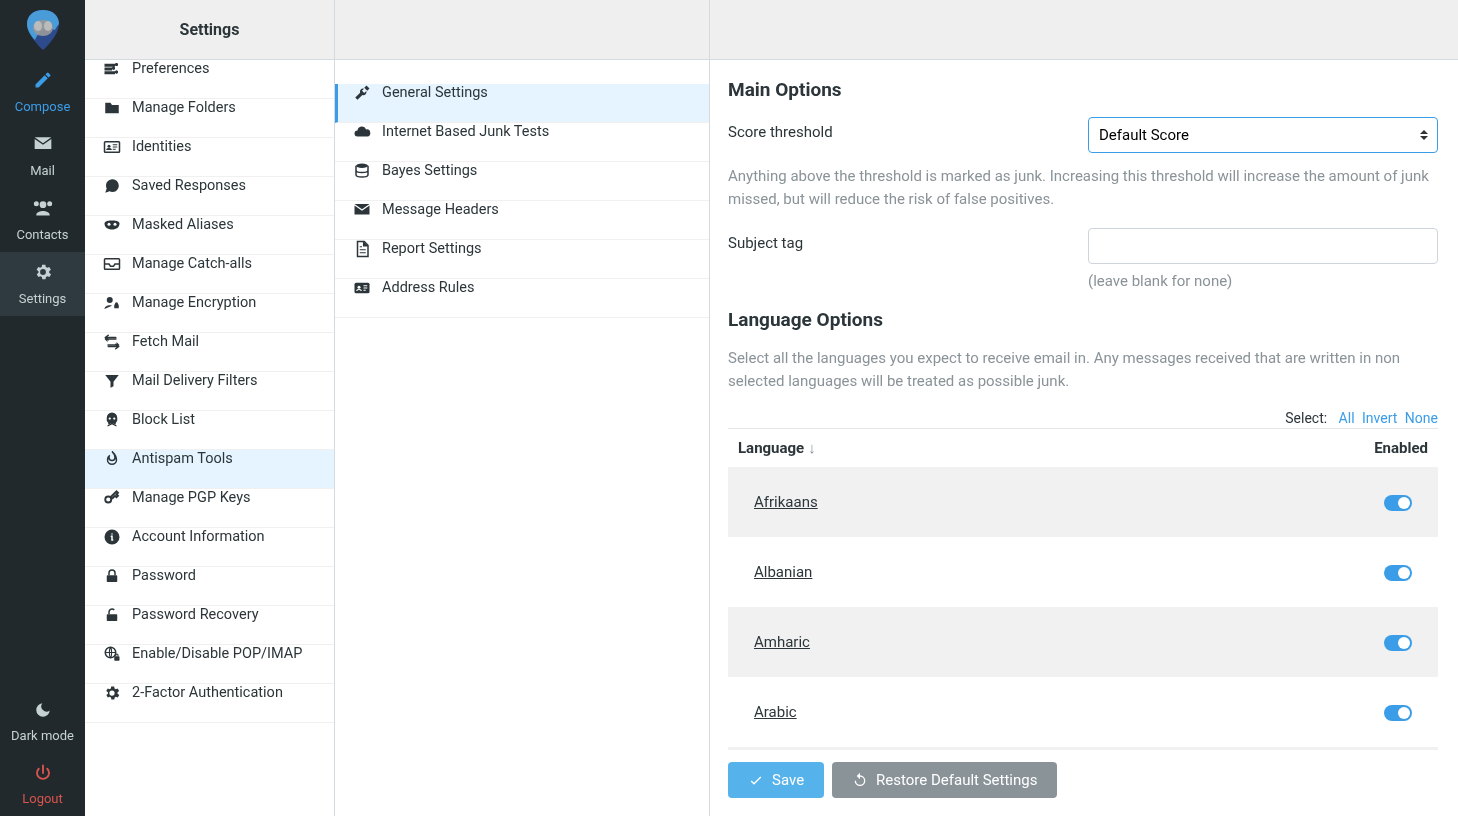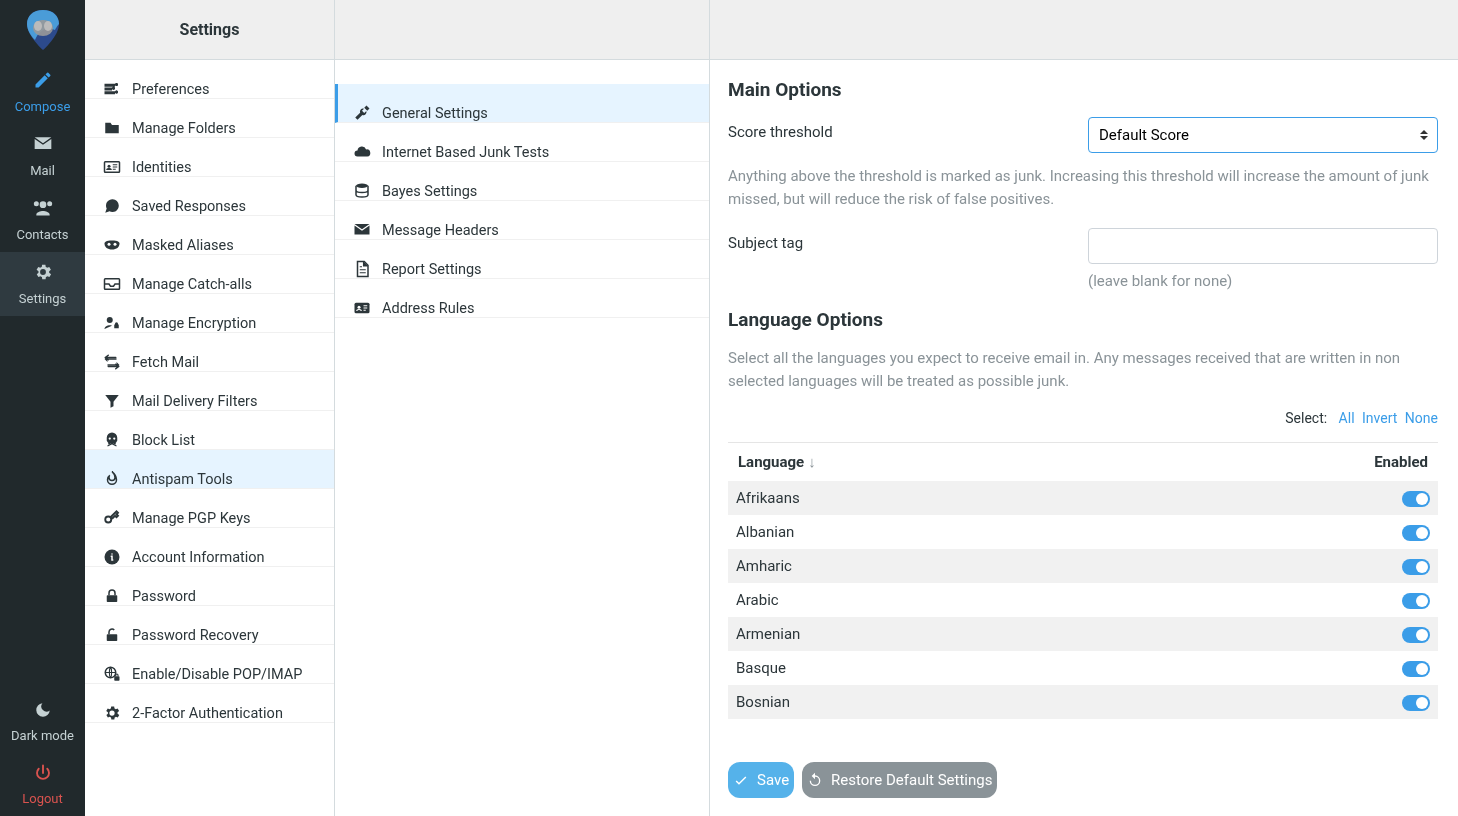--- a/index.html
+++ b/index.html
@@ -16,21 +16,21 @@
     .nav-spacer { flex: 1; }
     .nav-item.darkmode { color: #c5d1d3; }
     .nav-item.logout { color: #d9534f; }
 
     
     .col { display: flex; flex-direction: column; border-right: 1px solid #d4dbde; flex-shrink: 0; background: #fff; }
     .col-header { height: 60px; background: #efefef; display: flex; align-items: center; justify-content: center; font-weight: bold; border-bottom: 1px solid #d4dbde; }
     .col-list { overflow-y: auto; flex: 1; }
     .col-a { width: 250px; }
     .col-b { width: 375px; }
-    .list-item { display: flex; align-items: flex-end; padding: 0 15px; height: 39px; border-bottom: 1px solid #f0f0f0; cursor: pointer; font-size: 14.5px; color: #2c363a; }
+    .list-item { display: flex; align-items: flex-start; padding: 0 15px; height: 39px; border-bottom: 1px solid #f0f0f0; cursor: pointer; font-size: 14.5px; color: #2c363a; }
     .list-item .li-icon { width: 24px; margin-right: 8px; display: inline-flex; justify-content: center; font-size: 16px; }
     .list-item.active { background: #e6f4ff; }
     .col-b .list-item.active { border-left: 3px solid #3b9de8; padding-left: 12px; margin-top: 24px; }
     .col-b .col-header { background: #efefef; }
 
     
     .main { flex: 1; display: flex; flex-direction: column; overflow: hidden; }
     .main .col-header { background: #efefef; border-bottom: 1px solid #d4dbde; }
     .content { flex: 1; overflow-y: auto; padding: 18px 20px 10px 18px; }
     h3.section { font-size: 19px; font-weight: bold; margin-bottom: 16px; }
@@ -41,39 +41,39 @@
     input.form-control.plain { border: 1px solid #ced4da; }
     .select-wrap { position: relative; }
     .select-wrap::after { content: ''; position: absolute; right: 10px; top: 50%; transform: translateY(-50%); width: 0; height: 0; }
     .select-caret { position: absolute; right: 10px; top: 50%; transform: translateY(-50%); pointer-events: none; display:flex; flex-direction:column; gap:2px;}
     .select-caret::before { content:''; border-left: 4px solid transparent; border-right: 4px solid transparent; border-bottom: 4px solid #333;}
     .select-caret::after { content:''; border-left: 4px solid transparent; border-right: 4px solid transparent; border-top: 4px solid #333;}
 
     .help-text { color: #8a9398; font-size: 15px; margin-bottom: 18px; line-height: 1.5; }
     .hint { color: #8a9398; font-size: 15px; margin-top: 8px; }
 
-    .select-links { text-align: right; font-size: 14px; margin-bottom: 16px; }
+    .select-links { text-align: right; font-size: 14px; margin-bottom: 2px; }
     .select-links span.lbl { color: #2c363a; margin-right: 4px; }
     .select-links a { color: #3b9de8; text-decoration: none; margin-left: 4px; cursor: pointer; }
 
     table.lang { width: 100%; border-collapse: collapse; font-size: 15px; }
     table.lang th { text-align: left; padding: 10px; font-weight: bold; border-top: 1px solid #e5e5e5; }
     table.lang th.enabled-h { text-align: right; }
-    table.lang td { padding: 8px; }
+    table.lang td { padding: 26px; text-decoration: underline; }
     table.lang tr.row:nth-child(odd) td { background: #f1f1f1; }
     table.lang td.toggle-cell { text-align: right; }
     .sort-arrow { color: #8a9398; margin-left: 4px; }
 
     
     .toggle { display: inline-block; width: 28px; height: 16px; background: #3b9de8; border-radius: 10px; position: relative; cursor: pointer; vertical-align: middle; }
     .toggle::after { content: ''; position: absolute; right: 2px; top: 2px; width: 12px; height: 12px; background: #fff; border-radius: 50%; }
 
     
     .footer { padding: 12px 18px 18px 18px; display: flex; gap: 8px; }
-    .btn { border: none; border-radius: 12px; padding: 9px 5px; font-size: 15px; cursor: pointer; display: inline-flex; align-items: center; gap: 8px; }
+    .btn { border: none; border-radius: 4px; padding: 9px 20px; font-size: 15px; cursor: pointer; display: inline-flex; align-items: center; gap: 8px; }
     .btn-primary { background: #55b2ea; color: #fff; }
     .btn-secondary { background: #8a9398; color: #fff; }
 
     .select-native { appearance: none; -webkit-appearance: none; padding-right: 28px; }
   </style>
 </head>
 <body>
 
 <div class="nav-rail">
   <div class="nav-logo">

